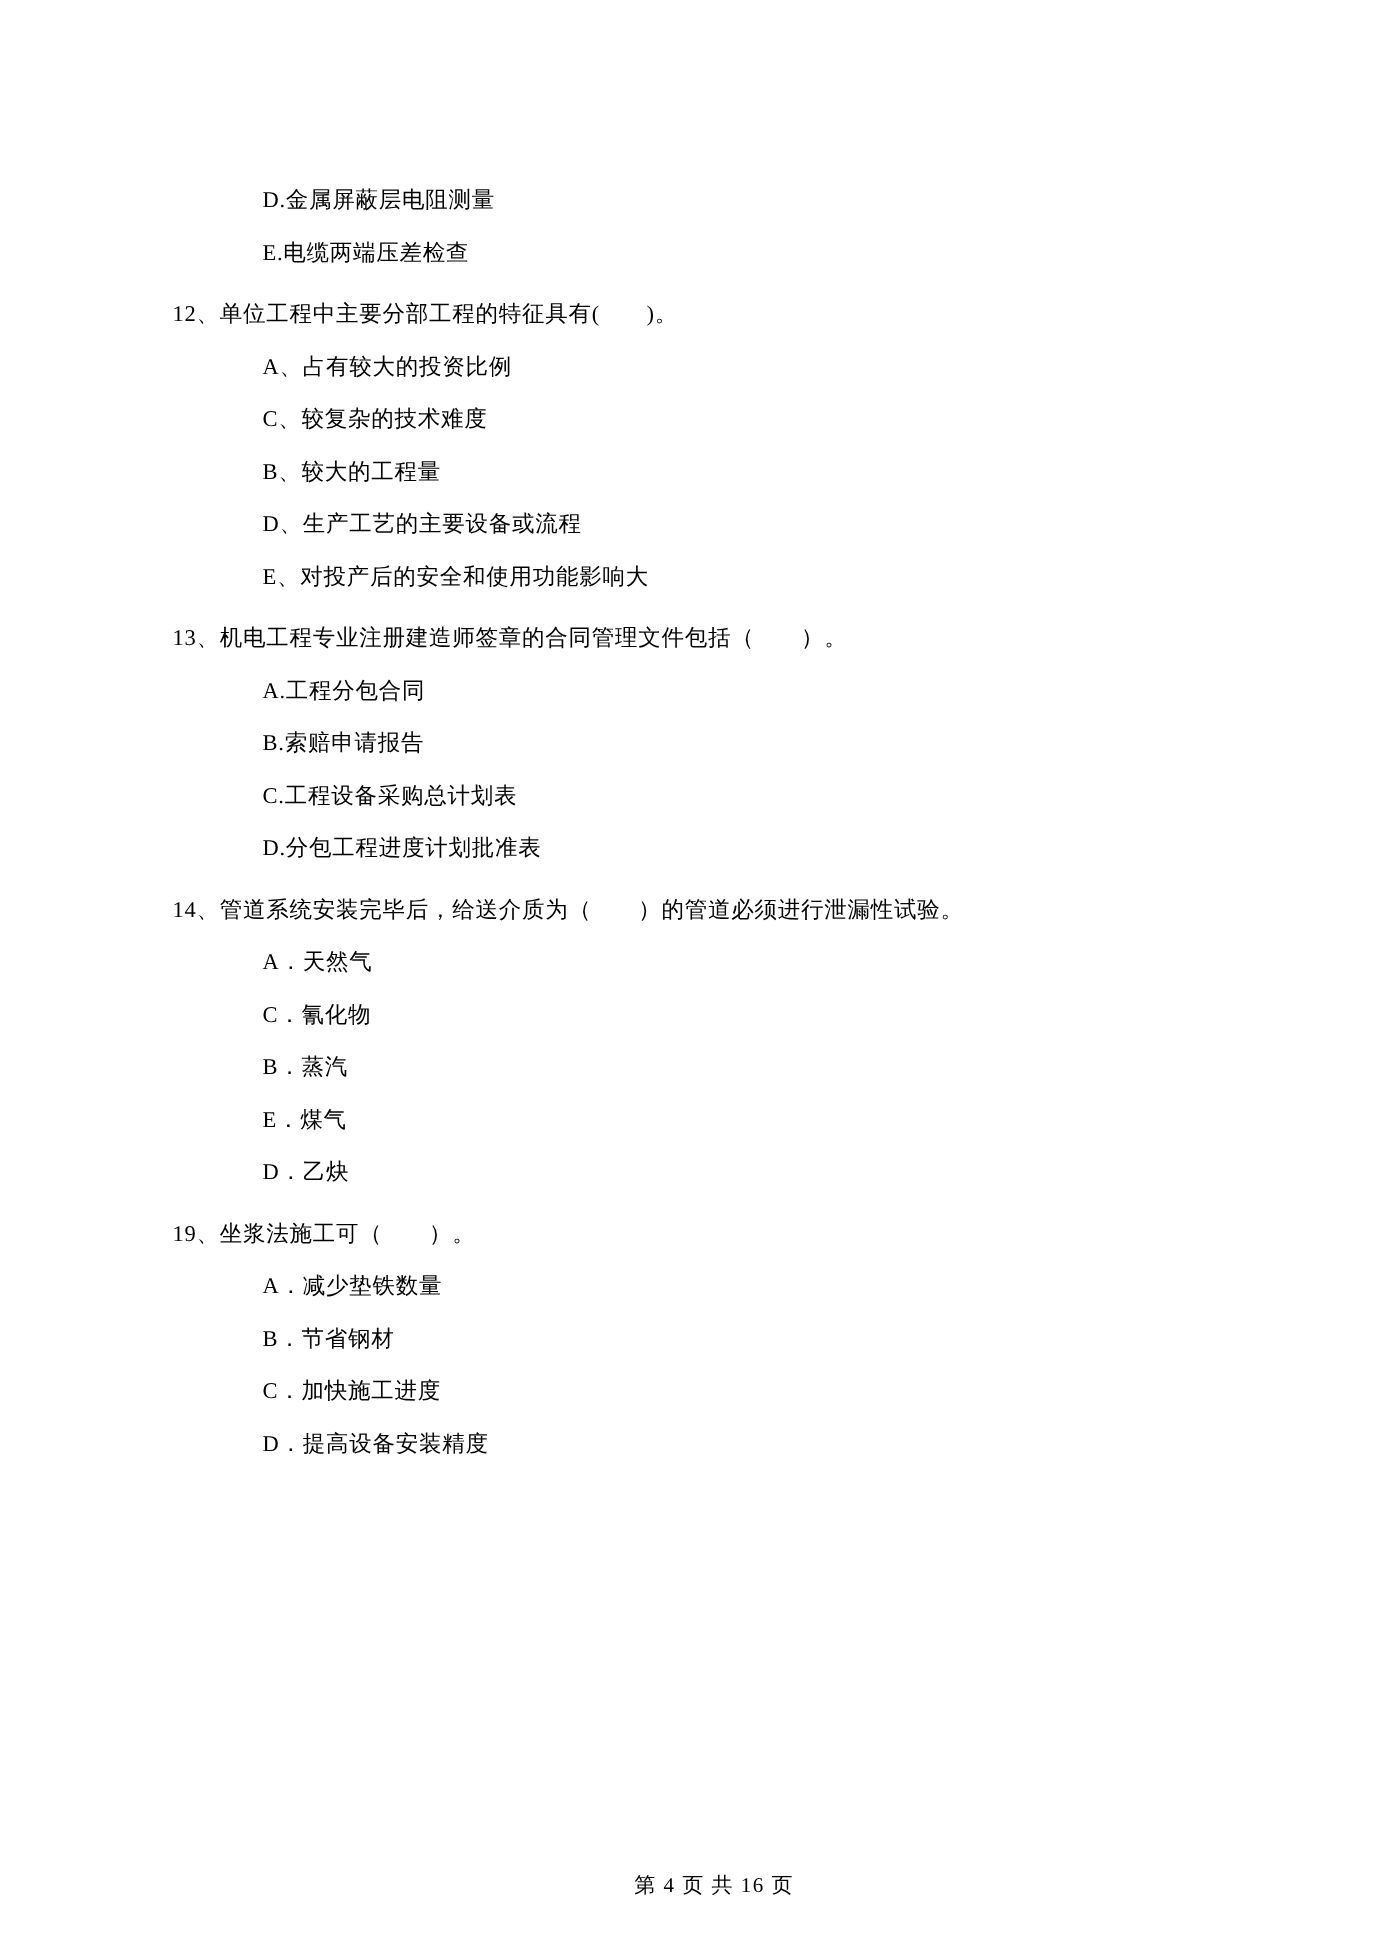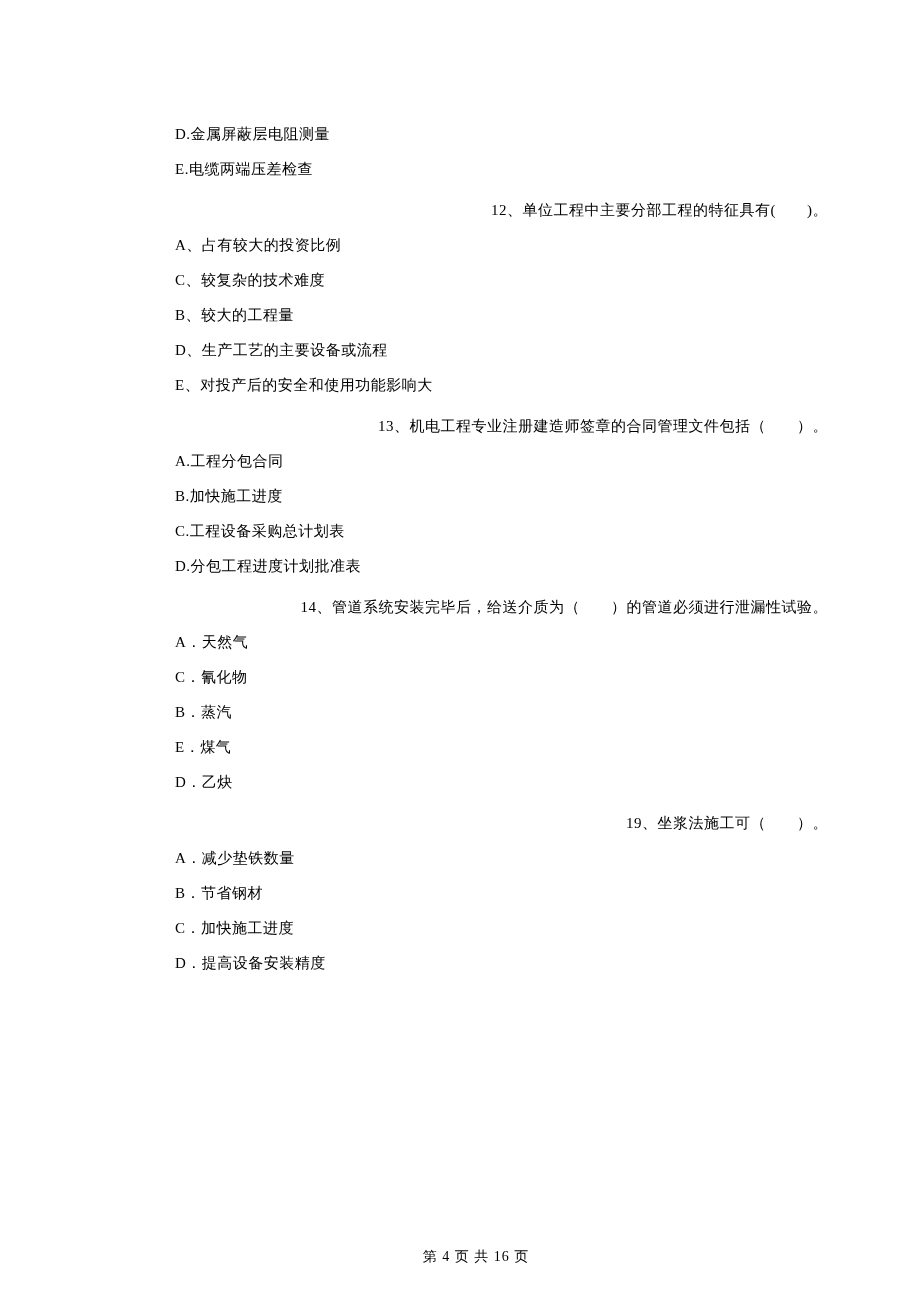--- a/index.html
+++ b/index.html
@@ -20,21 +20,20 @@
   .option-indent {
     margin-left: 60px;
     margin-top: 14px;
     margin-bottom: 14px;
     letter-spacing: 0.5px;
   }
   .question {
     margin-top: 20px;
     margin-bottom: 14px;
     letter-spacing: 0.5px;
-    text-align: right;
   }
   .footer {
     position: absolute;
     bottom: 36px;
     left: 16px;
     width: 920px;
     text-align: center;
     font-size: 14px;
     letter-spacing: 1px;
   }
@@ -49,21 +48,21 @@
 
   <div class="question">12、单位工程中主要分部工程的特征具有(　　)。</div>
   <div class="option-indent">A、占有较大的投资比例</div>
   <div class="option-indent">C、较复杂的技术难度</div>
   <div class="option-indent">B、较大的工程量</div>
   <div class="option-indent">D、生产工艺的主要设备或流程</div>
   <div class="option-indent">E、对投产后的安全和使用功能影响大</div>
 
   <div class="question">13、机电工程专业注册建造师签章的合同管理文件包括（　　）。</div>
   <div class="option-indent">A.工程分包合同</div>
-  <div class="option-indent">B.加快施工进度</div>
+  <div class="option-indent">B.索赔申请报告</div>
   <div class="option-indent">C.工程设备采购总计划表</div>
   <div class="option-indent">D.分包工程进度计划批准表</div>
 
   <div class="question">14、管道系统安装完毕后，给送介质为（　　）的管道必须进行泄漏性试验。</div>
   <div class="option-indent">A．天然气</div>
   <div class="option-indent">C．氰化物</div>
   <div class="option-indent">B．蒸汽</div>
   <div class="option-indent">E．煤气</div>
   <div class="option-indent">D．乙炔</div>
 

